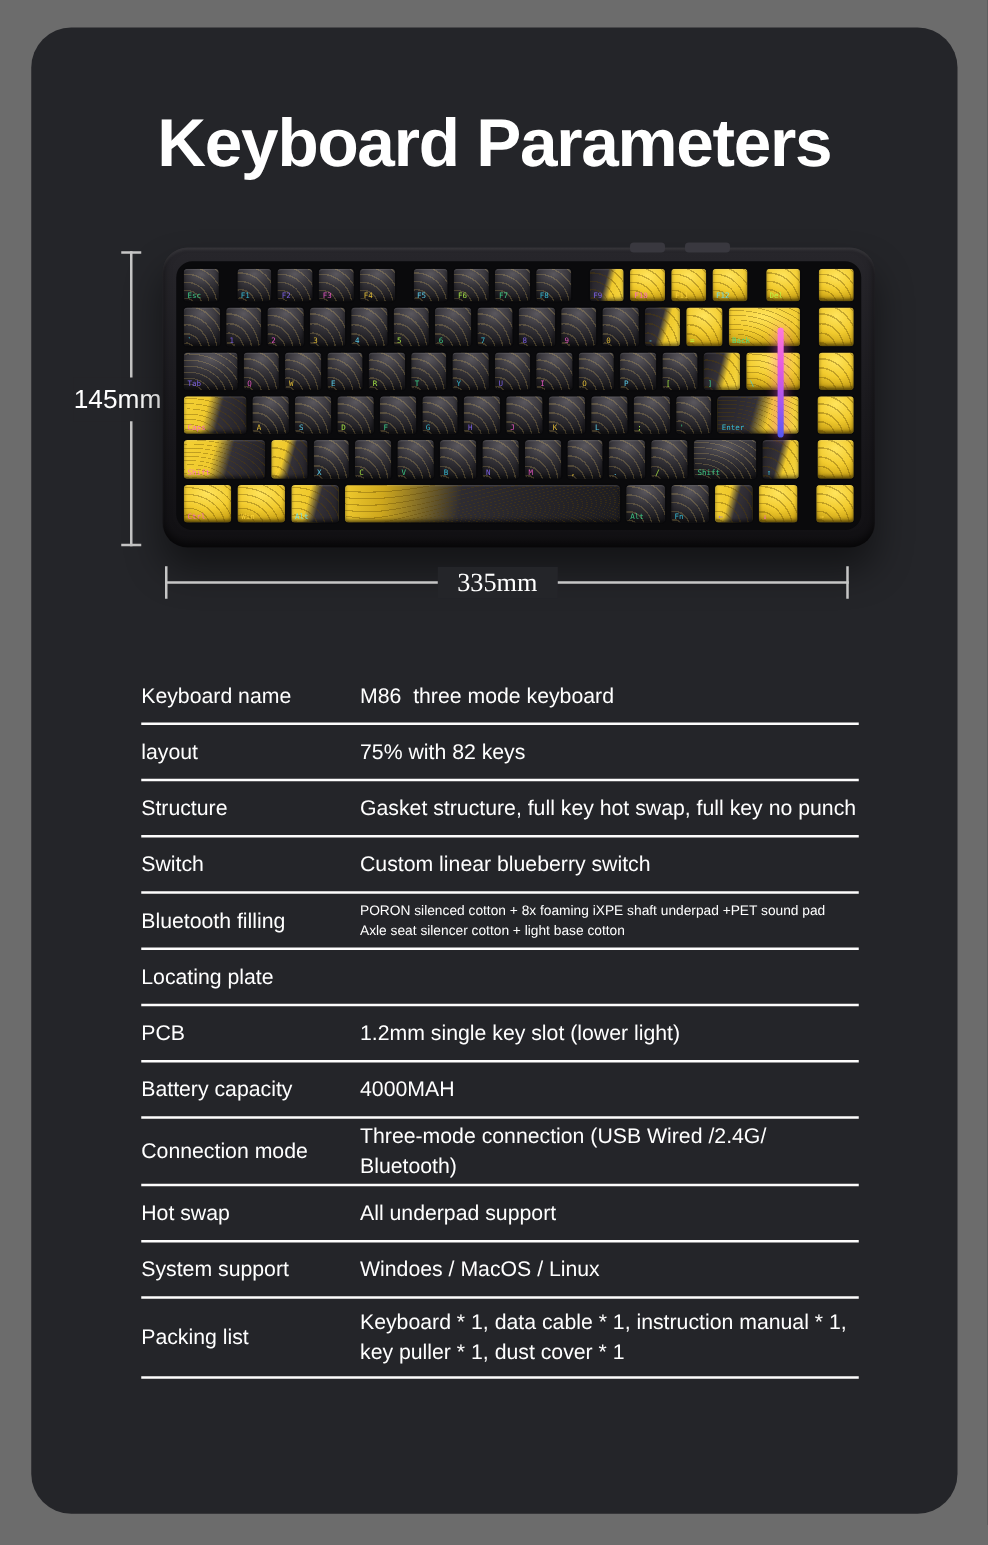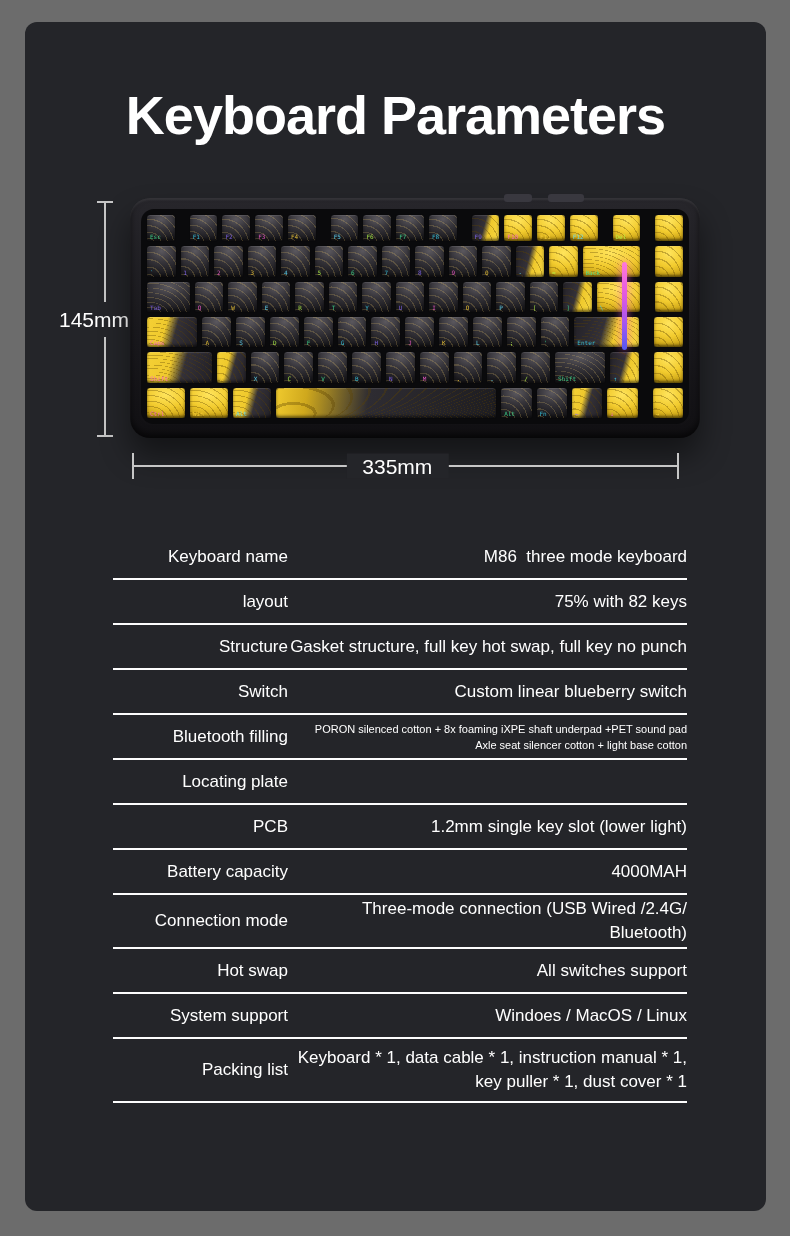--- a/index.html
+++ b/index.html
@@ -3,21 +3,21 @@
 <meta charset="utf-8">
 <style>
   html,body { margin:0; padding:0; background:#6c6c6c; }
   * { box-sizing:border-box; }
   .screen {
     position:relative; width:790px; height:1236px; overflow:hidden;
     background:#6c6c6c; font-family:"Liberation Sans", sans-serif;
   }
   .card {
     position:absolute; left:25px; top:22px; width:741px; height:1189px;
-    background:#242529; border-radius:12px;
+    background:#242529; border-radius:32px;
   }
   .title {
     position:absolute; top:62px; left:0; width:100%; text-align:center;
     color:#ffffff; font-size:54px; font-weight:bold; letter-spacing:-1px;
   }
 
   
   .kb-wrap { position:absolute; left:105px; top:176px; width:570px; height:240px; }
   .kb-case {
     position:absolute; inset:0; border-radius:20px;
@@ -65,33 +65,33 @@
   
   .dim-v { position:absolute; left:79px; top:179px; width:2px; height:236px; background:#c6c6c6; }
   .dim-v::before, .dim-v::after {
     content:""; position:absolute; left:-7px; width:16px; height:2px; background:#c6c6c6;
   }
   .dim-v::before { top:0; } .dim-v::after { bottom:0; }
   .dim-v-label {
     position:absolute; left:-45px; top:101px; background:#242529; color:#ffffff;
     font-size:21px; padding:7px 2px 7px 0; line-height:21px;
   }
-  .dim-h { position:absolute; left:107px; top:443px; height:2px; width:547px; background:#c6c6c6; }
+  .dim-h { position:absolute; left:107px; top:443px; height:2px; width:547px; background:#c6c6c6;font-family:Liberation Serif, serif; }
   .dim-h::before, .dim-h::after {
     content:""; position:absolute; top:-12px; width:2px; height:26px; background:#c6c6c6;
   }
   .dim-h::before { left:0; } .dim-h::after { right:0; }
   .dim-h-label {
     position:absolute; left:50%; top:50%; transform:translate(-58%,-50%);
     background:#242529; color:#ffffff; font-size:21px; padding:2px 16px; line-height:21px;
   }
 
   
   .spec-table { position:absolute; left:88px; top:513px; width:574px; }
-  .spec-row { display:flex; align-items:center; min-height:45px; border-bottom:2px solid #fdfdfd; padding:2px 0;text-align:right; }
+  .spec-row { display:flex; align-items:center; min-height:45px; border-bottom:2px solid #fdfdfd; padding:2px 0; }
   .spec-label { width:175px; flex:none; color:#ffffff; font-size:17px; }
   .spec-value { flex:1; color:#ffffff; font-size:17px; line-height:24px; white-space:pre-wrap; }
   .spec-row.small-val .spec-value div { font-size:11px; line-height:16px; }
   .spec-row.tall { min-height:64px; }
 </style>
 </head>
 <body>
 
 <div class="screen">
   <div class="card">
@@ -409,21 +409,21 @@
         <div class="spec-row">
           <div class="spec-label">Battery capacity</div>
           <div class="spec-value"><div class="val-line">4000MAH</div></div>
         </div>
         <div class="spec-row">
           <div class="spec-label">Connection mode</div>
           <div class="spec-value"><div class="val-line">Three-mode connection (USB Wired /2.4G/ Bluetooth)</div></div>
         </div>
         <div class="spec-row">
           <div class="spec-label">Hot swap</div>
-          <div class="spec-value"><div class="val-line">All switches support</div></div>
+          <div class="spec-value"><div class="val-line">All underpad support</div></div>
         </div>
         <div class="spec-row">
           <div class="spec-label">System support</div>
           <div class="spec-value"><div class="val-line">Windoes / MacOS / Linux</div></div>
         </div>
         <div class="spec-row tall">
           <div class="spec-label">Packing list</div>
           <div class="spec-value"><div class="val-line">Keyboard * 1, data cable * 1, instruction manual * 1,</div><div class="val-line">key puller * 1, dust cover * 1</div></div>
         </div>
       </div>

